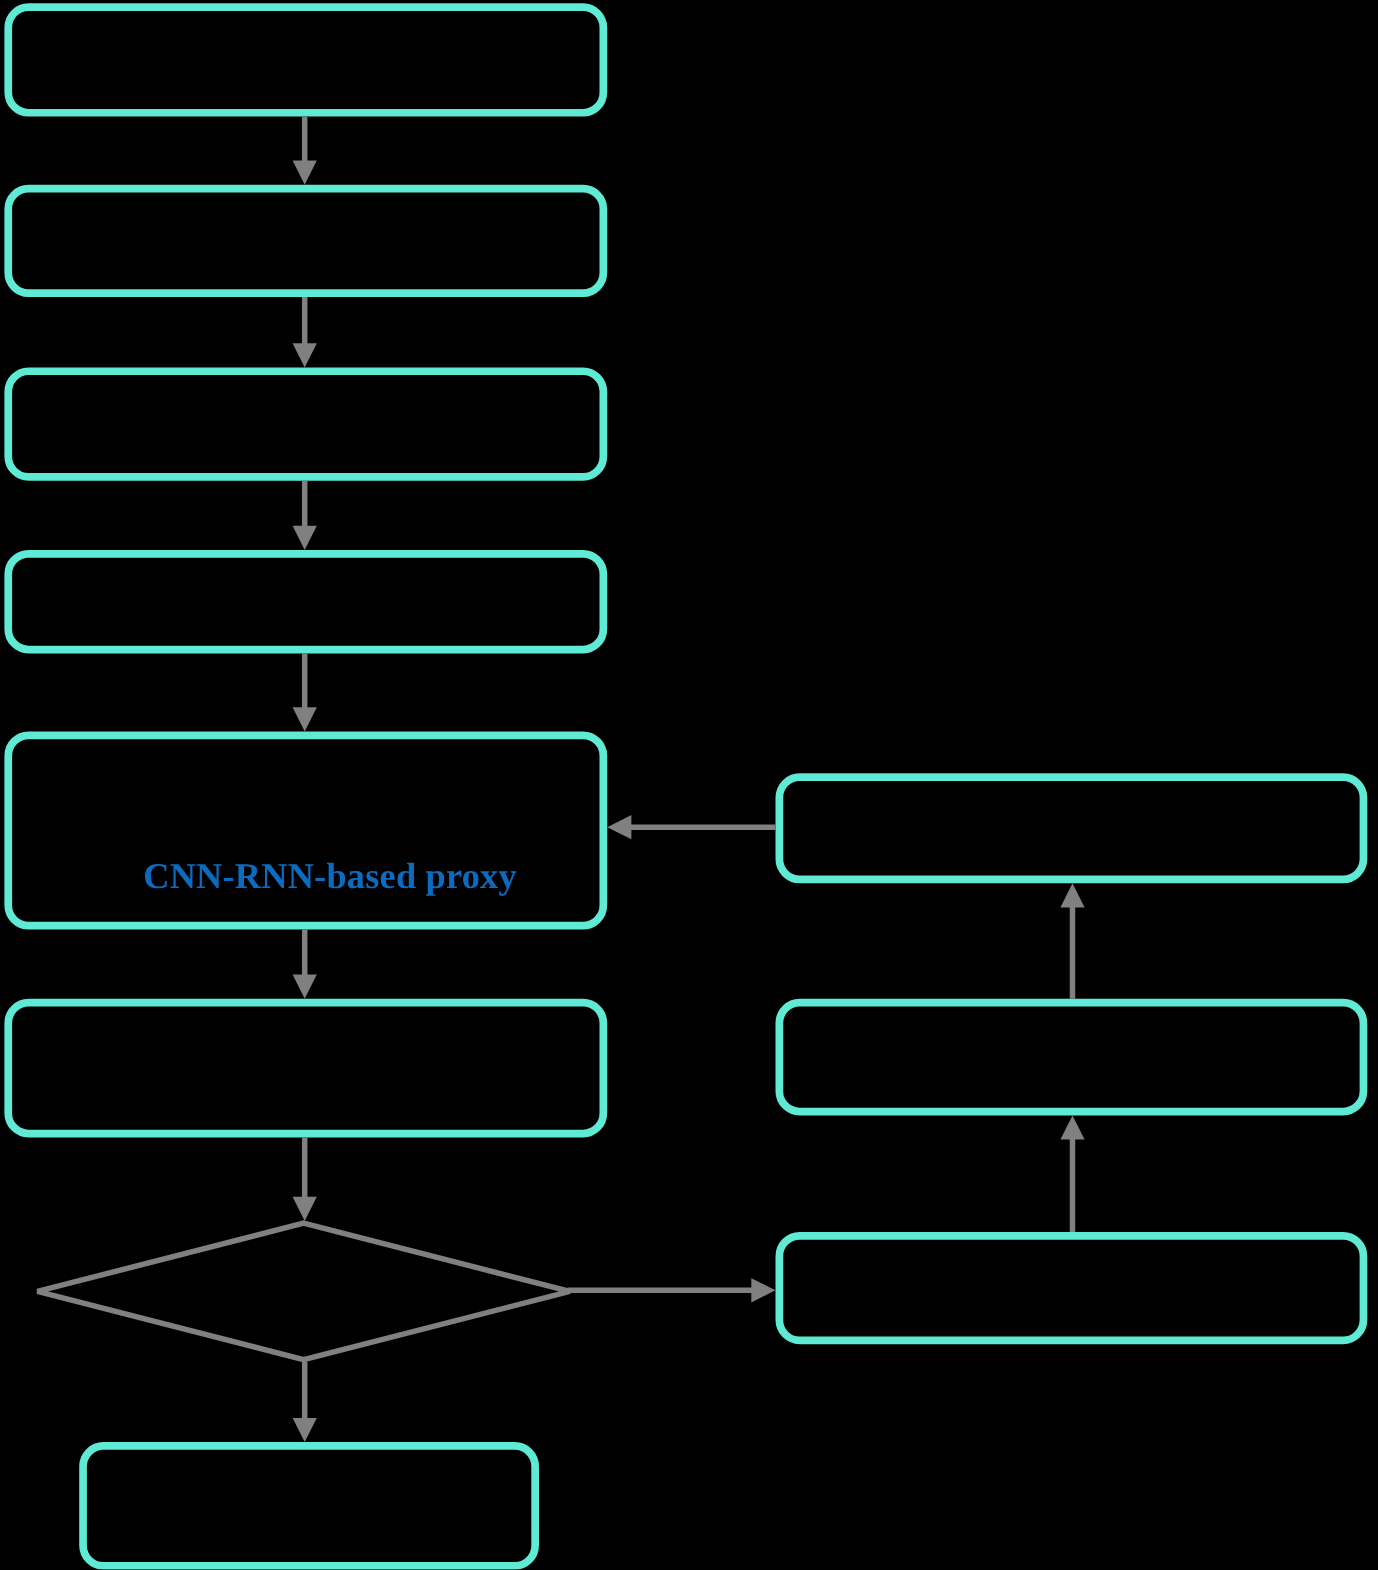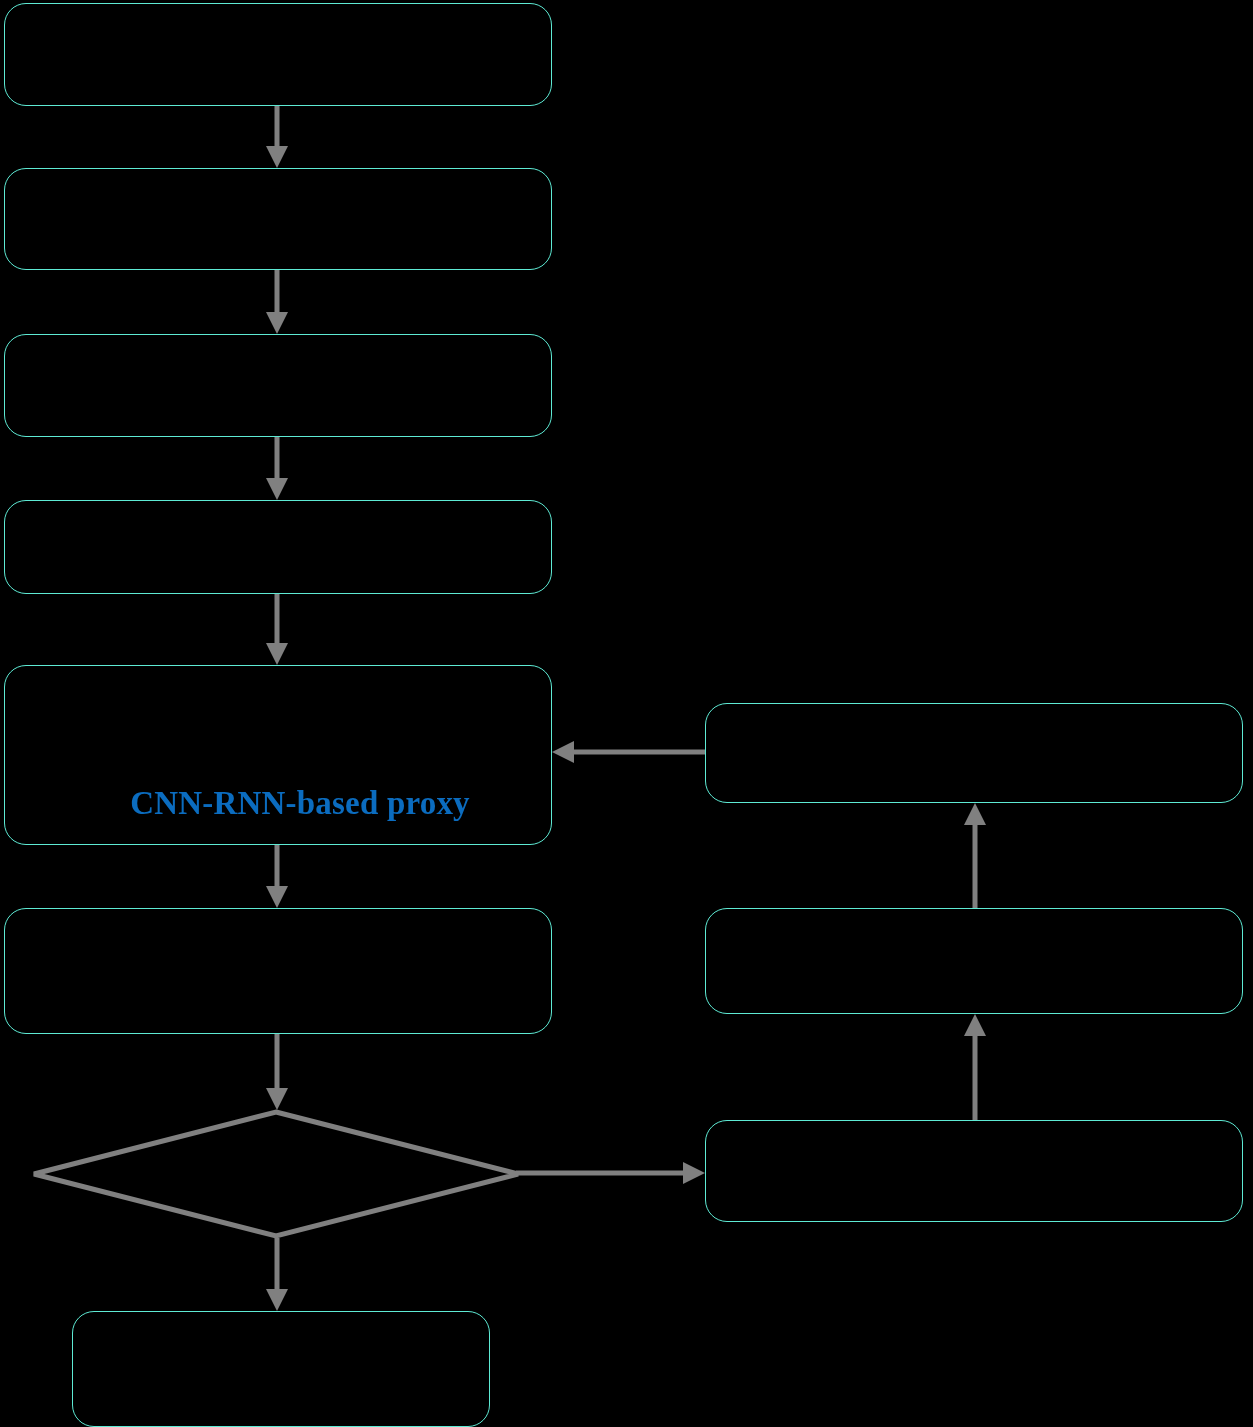--- a/index.html
+++ b/index.html
@@ -14,21 +14,21 @@
     position: relative;
     width: 1253px;
     height: 1427px;
     background: #000000;
     overflow: hidden;
   }
   .node {
     position: absolute;
     box-sizing: border-box;
     background: #000000;
-    border: 1px solid #5eead4;
+    border: 7px solid #5eead4;
     border-radius: 22px;
     display: flex;
     align-items: flex-end;
     justify-content: center;
     padding-left: 44px;
   }
   .node .label {
     color: #0B6CBF;
     font-family: "Liberation Serif", serif;
     font-weight: bold;

